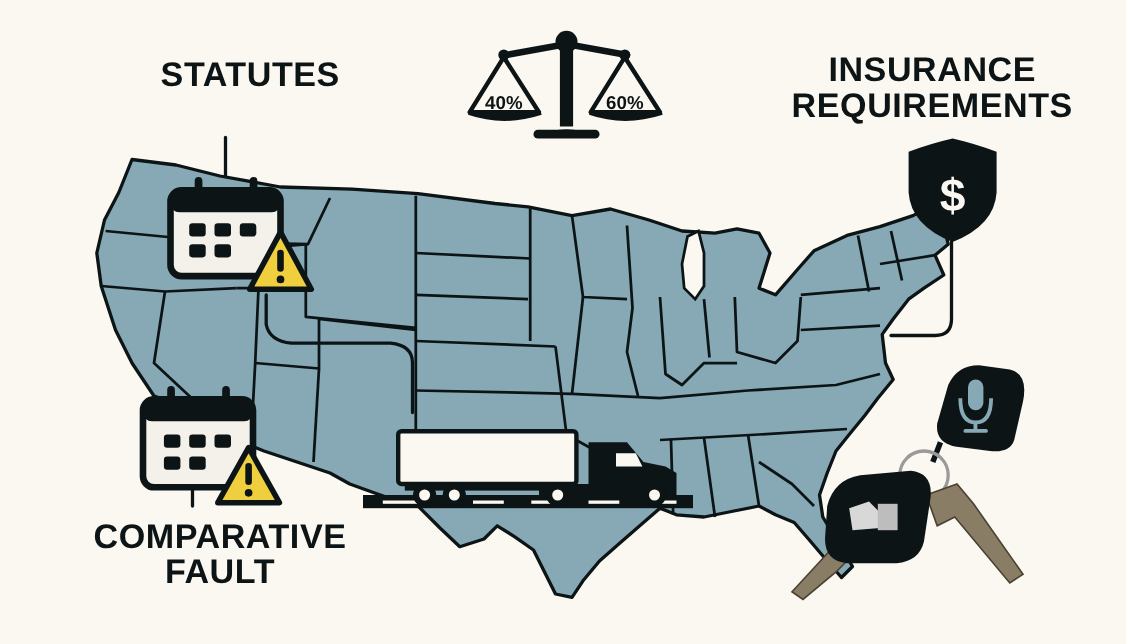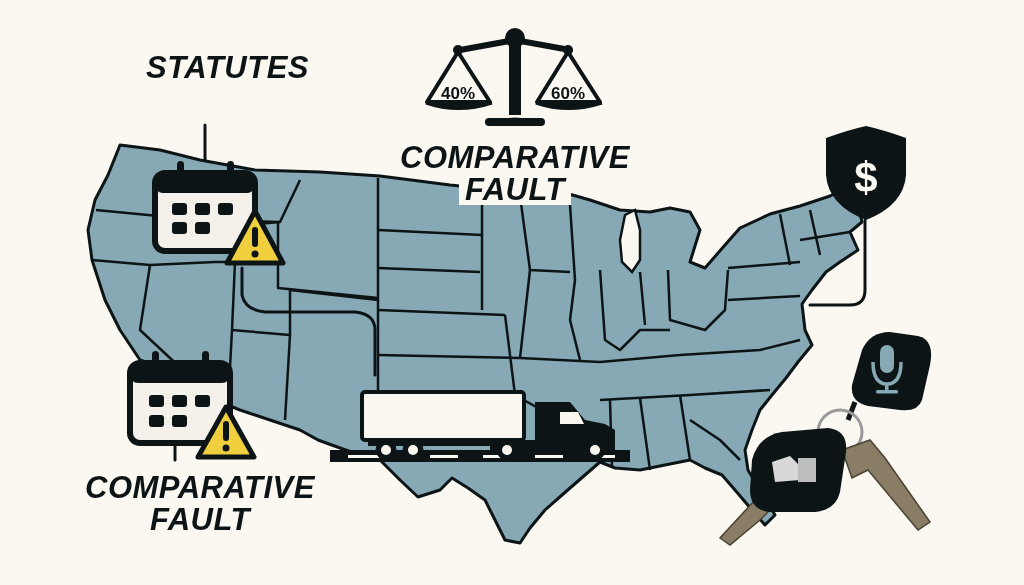--- a/index.html
+++ b/index.html
@@ -12,21 +12,20 @@
   .canvas { position: absolute; left: 0; top: 0; width: 1024px; height: 585px; }
   svg.map { position: absolute; left: 0; top: 0; }
   .label {
     position: absolute;
     font-weight: 700;
     color: #0d1416;
     text-align: center;
     letter-spacing: 0.5px;
     line-height: 1.02;
     text-transform: uppercase;
-    font-style: italic;
   }
   .label-statutes { left: 95px; top: 52px; width: 265px; font-size: 31px; }
   .label-comp-top { left: 370px; top: 142px; width: 290px; font-size: 31px; }
   .label-comp-top span { background: #fbf8f2; padding: 0 6px; display: inline-block; }
   .label-insurance { left: 705px; top: 48px; width: 285px; font-size: 31px; }
   .label-comp-bottom { left: 60px; top: 472px; width: 280px; font-size: 31px; }
   .line { display: block; }
 </style>
 </head>
 <body>
@@ -182,24 +181,24 @@
     <path d="M752 460 Q758 436 782 432 L828 428 Q848 430 846 452 L840 492 Q836 510 815 512 L770 512 Q750 510 750 490 Z" fill="#0d1416"></path>
     <path d="M772 462 L790 456 L800 466 L800 480 L775 482 Z" fill="#d8d8d8"></path>
     <rect x="798" y="458" width="18" height="24" fill="#bdbdbd"></rect>
   </g>
 </svg>
 
 <div class="label label-statutes">
   <span class="line">Statutes</span>
 </div>
 
-<div class="label label-comp-top">
-  <span class="line">Comparative</span>
-  <span class="line">Fault</span>
-</div>
-
+
+<div class="label label-insurance">
+  <span class="line">Insurance</span>
+  <span class="line">Requirements</span>
+</div>
 
 <div class="label label-comp-bottom">
   <span class="line">Comparative</span>
   <span class="line">Fault</span>
 </div>
 
 </div>
 
 </body></html>

